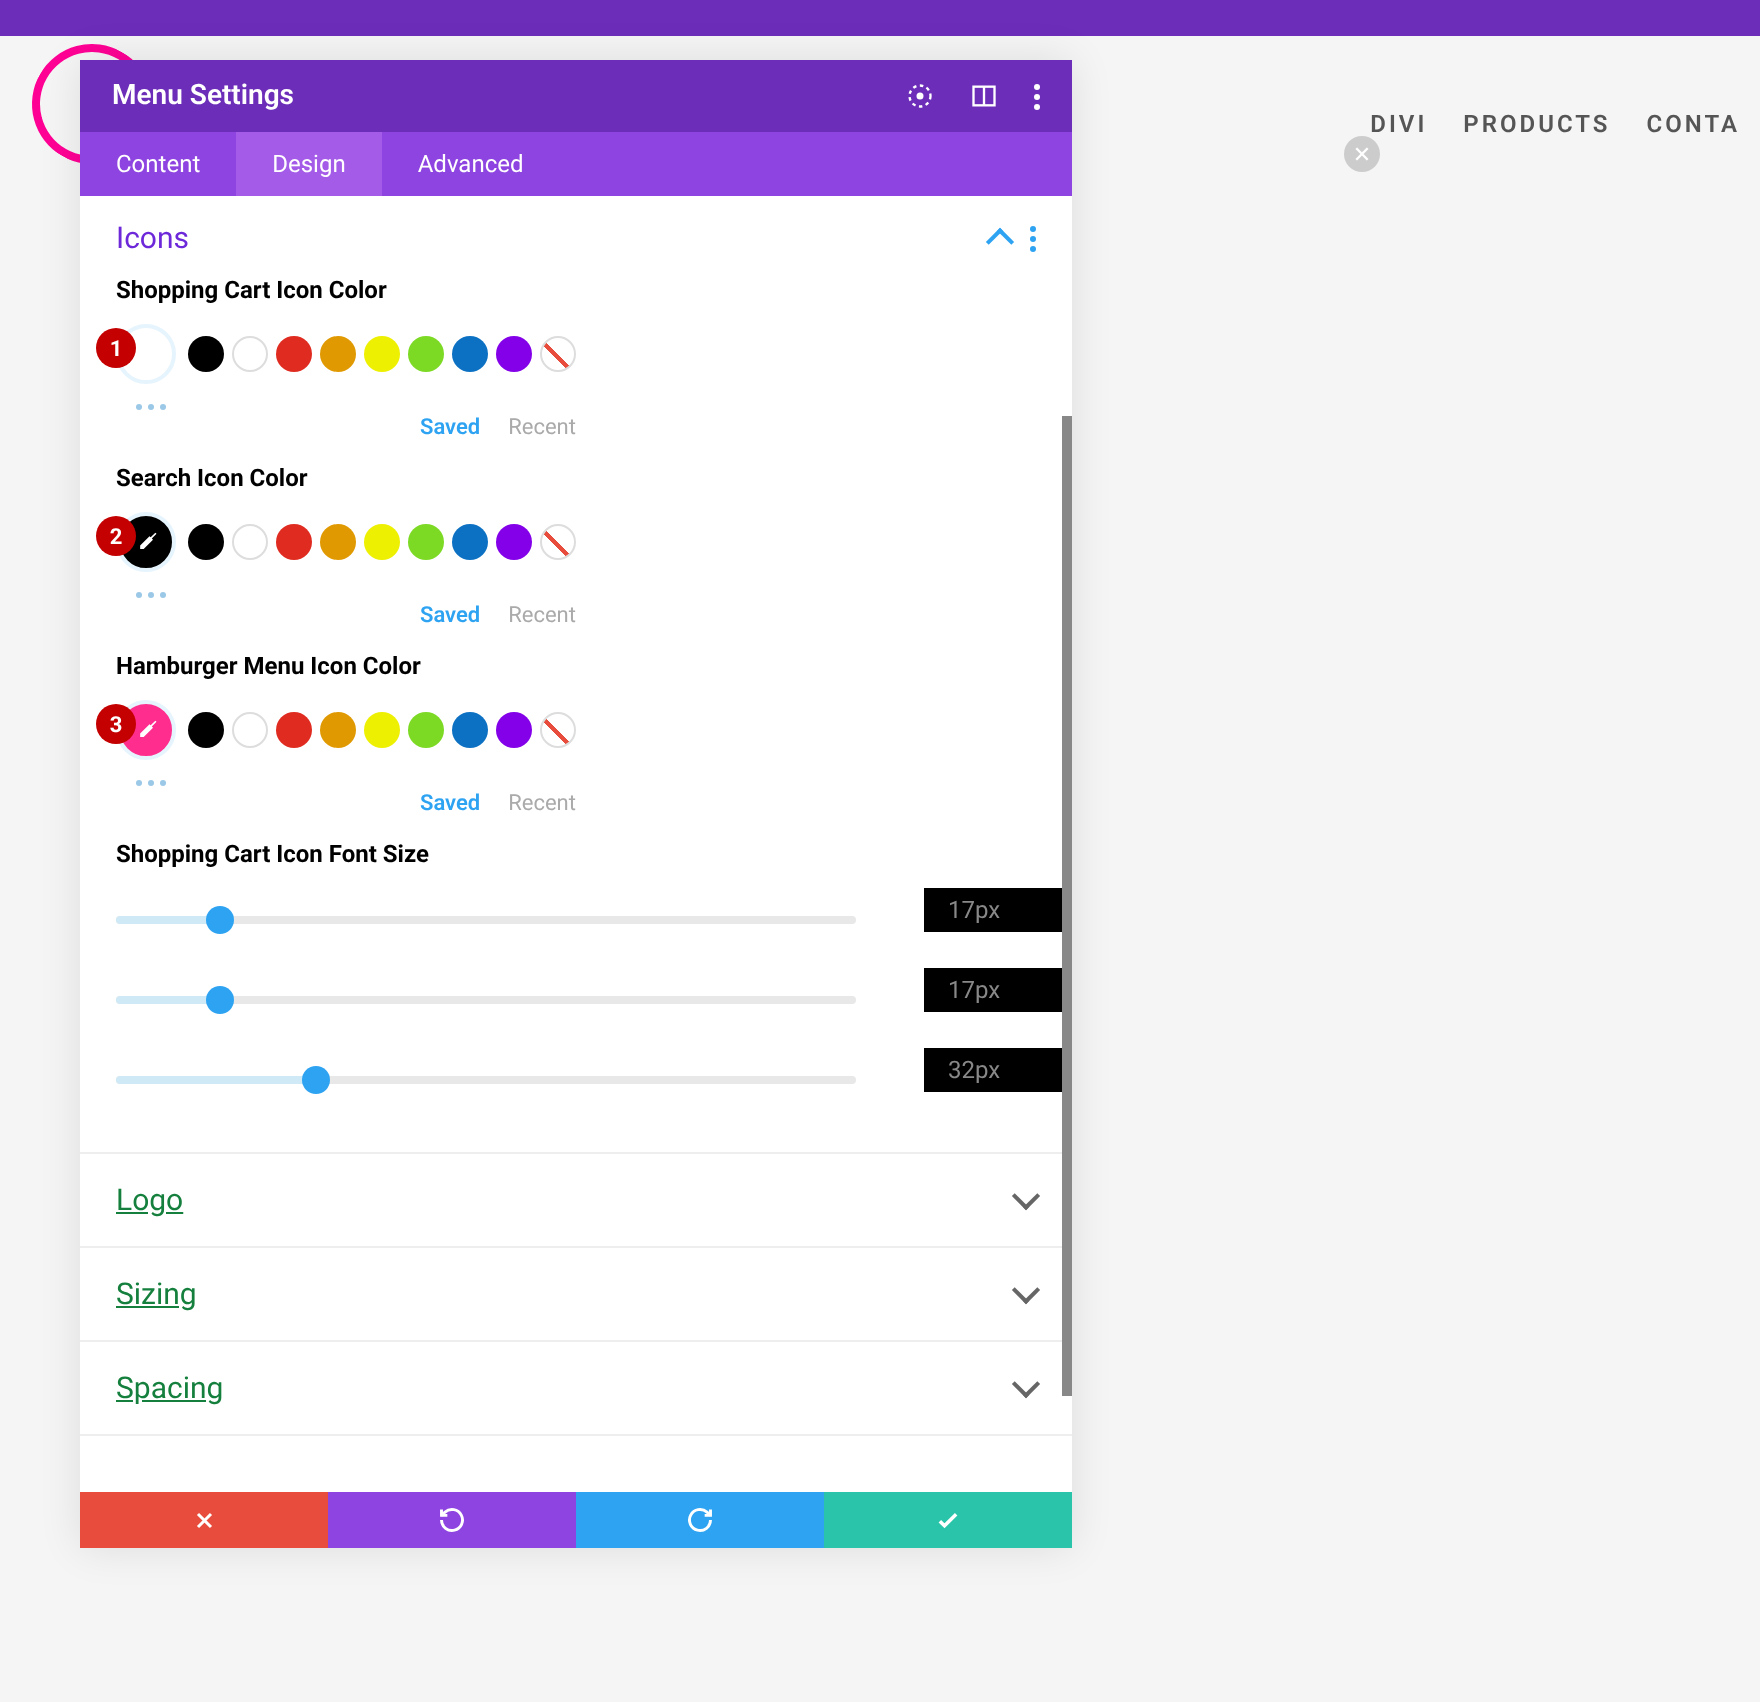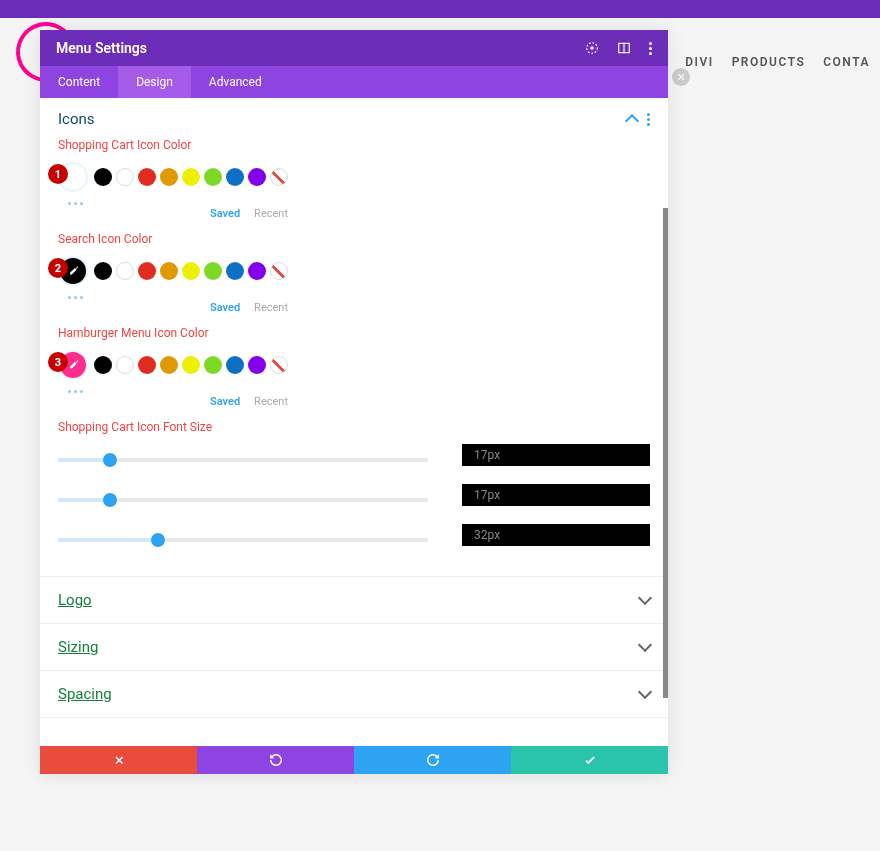--- a/index.html
+++ b/index.html
@@ -2,41 +2,41 @@
 <html><head>
 <meta charset="utf-8">
 <style>
 * { margin: 0; padding: 0; box-sizing: border-box; font-family: -apple-system, BlinkMacSystemFont, "Segoe UI", Roboto, sans-serif; }
 body { background: #f5f5f5; }
 .topbar { height: 18px; background: #6c2eb9; }
 .site-nav { position: absolute; right: 10px; top: 55px; display: flex; gap: 18px; color: #555; font-size: 12px; letter-spacing: 1.5px; font-weight: 600; }
 .site-nav span { cursor: pointer; }
 .close-page { position: absolute; top: 68px; left: 672px; width: 18px; height: 18px; border-radius: 50%; background: #ccc; display: flex; align-items: center; justify-content: center; color: #fff; font-size: 11px; cursor: pointer; }
 .pink-ring { position: absolute; top: 22px; left: 16px; width: 60px; height: 60px; border: 4px solid #ff0095; border-radius: 50%; border-right-color: transparent; transform: rotate(30deg); }
-.panel { position: absolute; top: 30px; left: 40px; width: 628px; background: #fff; box-shadow: 0 0 20px rgba(0,0,0,0.1); }
+.panel { position: absolute; top: 30px; left: 40px; width: 496px; background: #fff; box-shadow: 0 0 20px rgba(0,0,0,0.1); }
 .panel-header { background: #6c2eb9; color: #fff; padding: 10px 16px; display: flex; align-items: center; justify-content: space-between; }
 .panel-title { font-size: 14px; font-weight: 600; }
 .header-icons { display: flex; gap: 18px; align-items: center; }
 .header-icons svg, .header-icons .vdots { cursor: pointer; }
 .vdots { display: flex; flex-direction: column; gap: 2px; }
 .vdots span { width: 3px; height: 3px; background: #fff; border-radius: 50%; }
 .tabs { display: flex; background: #8e44e0; }
 .tab { padding: 9px 18px; color: #fff; font-size: 12px; cursor: pointer; }
 .tab.active { background: #a45be8; }
 .panel-body { background: #fff; max-height: 710px; overflow-y: auto; position: relative; }
 .section-head { display: flex; justify-content: space-between; align-items: center; padding: 12px 18px 10px; }
-.section-head.open .title { color: #0c4a6e; font-size: 15px; }
+.section-head.open .title { color: #6d28d9; font-size: 15px; }
 .section-head .title { color: #888; font-size: 15px; font-weight: 400; }
 .section-head .controls { display: flex; gap: 10px; align-items: center; color: #2ea3f2; }
 .chev { width: 10px; height: 10px; border-right: 2px solid currentColor; border-bottom: 2px solid currentColor; transform: rotate(45deg); margin-top: -4px; }
 .chev.up { transform: rotate(-135deg); margin-top: 4px; }
 .vdots-blue { display: flex; flex-direction: column; gap: 2px; }
 .vdots-blue span { width: 3px; height: 3px; background: #2ea3f2; border-radius: 50%; }
 .section-body { padding: 0 18px 12px; }
-.field-label { font-size: 12px; color: #ef4444; font-weight: 400; margin-bottom: 10px; }
+.field-label { font-size: 12px; color: #000000; font-weight: 700; margin-bottom: 10px; }
 .color-row { display: flex; align-items: center; gap: 4px; margin-bottom: 6px; position: relative; }
 .num-badge { position: absolute; left: -10px; top: 2px; width: 20px; height: 20px; background: #c40000; color: #fff; font-size: 11px; font-weight: 700; border-radius: 50%; display: flex; align-items: center; justify-content: center; z-index: 5; }
 .eyedropper { width: 30px; height: 30px; border-radius: 50%; display: flex; align-items: center; justify-content: center; cursor: pointer; border: 2px solid #e6f4fd; margin-right: 2px; }
 .eyedropper svg { fill: #fff; }
 .swatch { width: 18px; height: 18px; border-radius: 50%; cursor: pointer; }
 .swatch.white { border: 1px solid #ddd; }
 .swatch.striped { background: linear-gradient(45deg, #fff 40%, #e74c3c 40%, #e74c3c 50%, #fff 50%, #fff 90%, #e74c3c 90%); border: 1px solid #ddd; }
 .hdots { display: flex; gap: 3px; padding: 4px 0 2px 10px; }
 .hdots span { width: 3px; height: 3px; background: #9ac8e6; border-radius: 50%; }
 .saved-recent { display: flex; gap: 14px; font-size: 11px; justify-content: flex-end; max-width: 230px; margin-bottom: 12px; }

